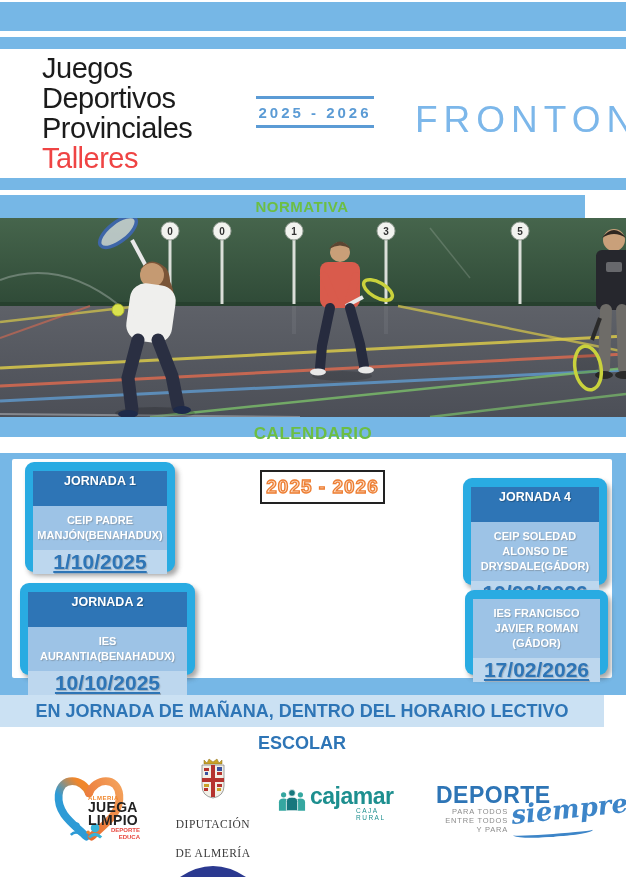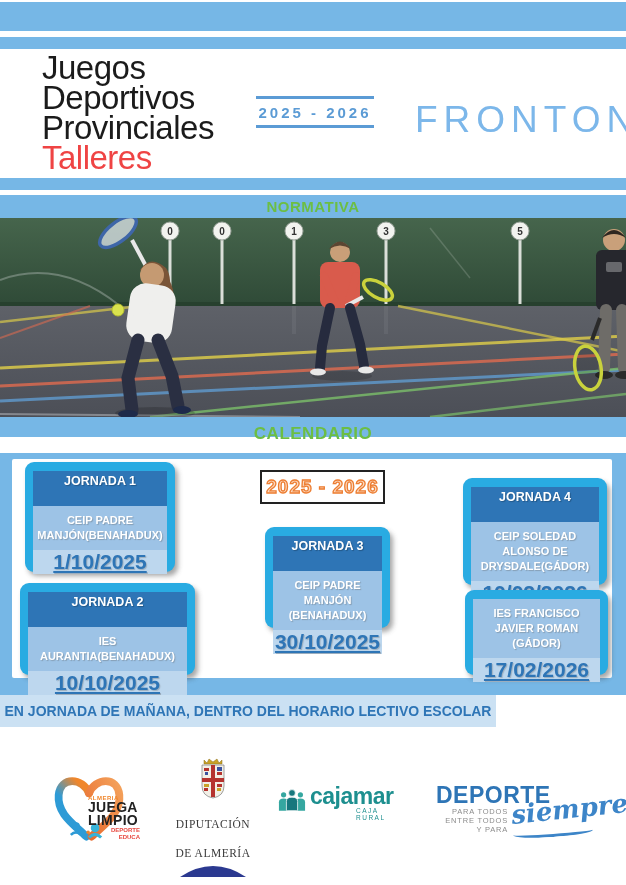--- a/index.html
+++ b/index.html
@@ -6,34 +6,34 @@
   #page{position:relative;width:626px;height:885px;background:#fff;overflow:hidden;
         font-family:"Liberation Sans",sans-serif;}
 
   
   .bluebar{position:absolute;left:0;width:626px;background:#76B7E6;}
   .bar-top1{top:2px;height:29px;}
   .bar-top2{top:37px;height:12px;}
   .bar-mid {top:178px;height:12px;}
 
   
-  .title{position:absolute;left:42px;top:53px;font-size:33px;line-height:30px;
+  .title{position:absolute;left:42px;top:53px;font-size:29px;line-height:30px;
          letter-spacing:-0.5px;color:#1b1b1b;}
   .title .accent{color:#ef4444;}
   .season-top{position:absolute;left:256px;top:96px;width:118px;box-sizing:border-box;
          border-top:3px solid #5B9BD5;border-bottom:3px solid #5B9BD5;
          padding:5px 0 4px;text-align:center;font-size:15px;font-weight:bold;
          letter-spacing:3px;color:#5B9BD5;}
   .fronton{position:absolute;left:415px;top:99px;font-size:37px;letter-spacing:6px;
          color:#7CB7EA;}
 
   
-  .normativa-bar{position:absolute;left:0;top:195px;width:626px;height:23px;
+  .normativa-bar{position:absolute;left:0;top:195px;width:566px;height:23px;
          background:#76B7E6;text-align:center;line-height:23px;
-         font-size:15px;font-weight:bold;color:#6CBE44;letter-spacing:.5px;}
+         font-size:15px;font-weight:bold;color:#6CBE44;letter-spacing:.5px;padding-left:19px;}
   .calendario-bar{position:absolute;left:0;top:417px;width:626px;height:20px;
          background:#76B7E6;text-align:center;line-height:33px;
          font-size:17px;font-weight:bold;color:#6CBE44;letter-spacing:.5px;}
 
   
   .photo{position:absolute;left:0;top:218px;width:626px;height:199px;}
 
   
   .calendar-section{position:absolute;left:0;top:453px;width:626px;height:242px;
          background:#76B7E6;}
@@ -56,23 +56,23 @@
   .j3{left:265px;top:527px;width:125px;height:101px;}
   .j4{left:463px;top:478px;width:144px;height:107px;}
   .j5{left:465px;top:590px;width:143px;height:85px;}
   .season-box{position:absolute;left:260px;top:470px;width:125px;height:34px;
          background:#fff;border:2px solid #222;box-sizing:border-box;
          display:flex;align-items:center;justify-content:center;
          font-size:19px;font-weight:800;letter-spacing:1px;
          color:#FBD9C0;-webkit-text-stroke:1.3px #ED7D31;}
 
   
-  .note-bar{position:absolute;left:0;top:695px;width:496px;height:32px;
+  .note-bar{position:absolute;left:0;top:695px;width:604px;height:32px;
          background:#CBE1F3;text-align:center;line-height:32px;
-         font-size:14px;font-weight:bold;color:#2E75B6;}
+         font-size:18px;font-weight:bold;color:#2E75B6;}
 
   
   .logo{position:absolute;}
   .logo-jl{left:48px;top:763px;width:110px;height:100px;}
   .jl-text{position:absolute;left:40px;top:32px;width:58px;}
   .jl-top{font-size:6px;color:#F0862B;letter-spacing:.5px;font-weight:bold;}
   .jl-main{font-size:14px;font-weight:800;color:#222;line-height:13px;letter-spacing:.3px;}
   .jl-sub{font-size:6px;color:#E8483F;font-weight:bold;line-height:7px;text-align:right;width:52px;}
   .logo-dip{left:163px;top:758px;width:100px;height:92px;text-align:center;}
   .dip-text{font-family:"Liberation Serif",serif;font-size:11.5px;color:#3A3A3A;
@@ -243,25 +243,20 @@
     <div class="jheader">JORNADA 1</div>
     <div class="jvenue">CEIP PADRE MANJÓN(BENAHADUX)</div>
     <div class="jdate">1/10/2025</div>
   </div>
   <div class="jbox j2">
     <div class="jheader">JORNADA 2</div>
     <div class="jvenue">IES AURANTIA(BENAHADUX)</div>
     <div class="jdate">10/10/2025</div>
   </div>
   <div class="season-box">2025 - 2026</div>
-  <div class="jbox j3">
-    <div class="jheader">JORNADA 3</div>
-    <div class="jvenue">CEIP PADRE MANJÓN (BENAHADUX)</div>
-    <div class="jdate">30/10/2025</div>
-  </div>
   <div class="jbox j4">
     <div class="jheader">JORNADA 4</div>
     <div class="jvenue">CEIP SOLEDAD ALONSO DE DRYSDALE(GÁDOR)</div>
     <div class="jdate">10/02/2026</div>
   </div>
   <div class="jbox j5">
     <div class="jvenue">IES FRANCISCO JAVIER ROMAN (GÁDOR)</div>
     <div class="jdate">17/02/2026</div>
   </div>
 

